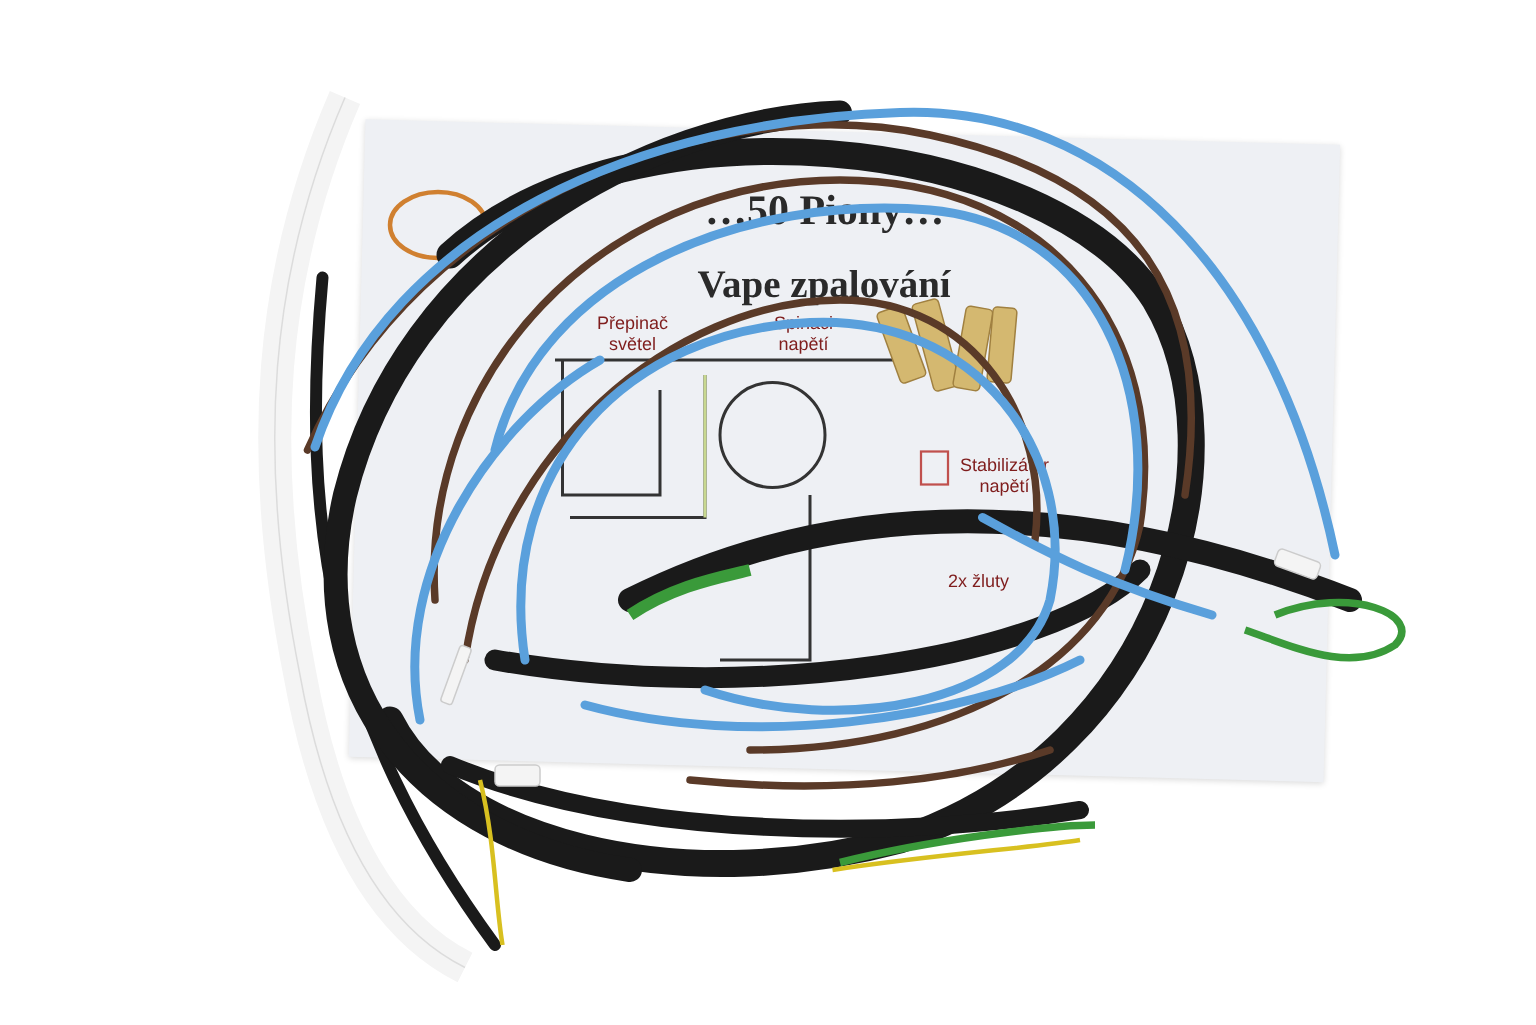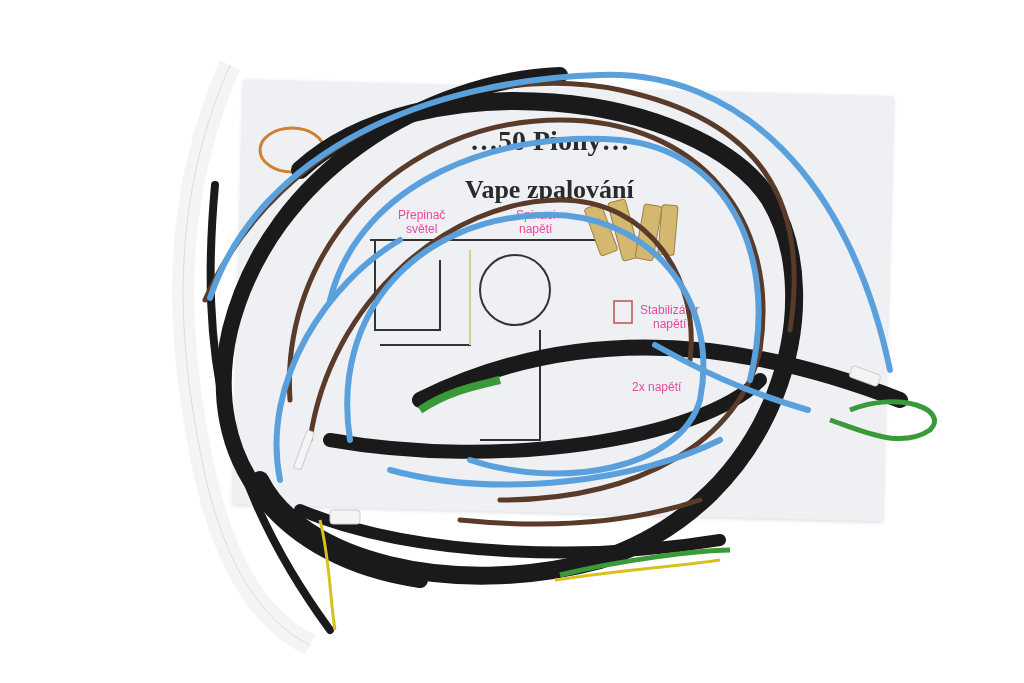--- a/index.html
+++ b/index.html
@@ -1,37 +1,37 @@
 <!DOCTYPE html>
 <html><head>
 <meta charset="utf-8">
 <style>
   html,body{margin:0;padding:0;}
   body{width:1024px;height:683px;background:#ffffff;overflow:hidden;position:relative;font-family:"Liberation Sans",sans-serif;}
   .photo{position:absolute;left:0;top:0;width:1024px;height:683px;}
   .sheet{position:absolute;left:238px;top:88px;width:650px;height:425px;background:#eef0f4;transform:rotate(1.5deg);box-shadow:0 1px 4px rgba(0,0,0,0.15);}
   .title1{position:absolute;left:470px;top:125px;font-family:"Liberation Serif",serif;font-size:28px;font-weight:bold;color:#2a2a2a;}
   .title2{position:absolute;left:465px;top:158px;font-family:"Liberation Serif",serif;font-size:26px;font-weight:bold;color:#2a2a2a;margin-top:17px;}
-  .lbl{position:absolute;font-size:12px;color:#ec4899;line-height:14px;text-align:center;}
+  .lbl{position:absolute;font-size:12px;color:#7f1d1d;line-height:14px;text-align:center;}
   svg.wires{position:absolute;left:0;top:0;}
 </style>
 </head>
 <body>
 
 <div class="photo">
   <div class="sheet"></div>
   <div class="title1">…50 Piony…</div>
   <div class="title2">Vape zpalování</div>
   <div class="lbl" style="left:398px;top:208px;white-space:pre;">Přepinač
 světel</div>
   <div class="lbl" style="left:516px;top:208px;white-space:pre;">Spinaci
 napětí</div>
   <div class="lbl" style="left:640px;top:303px;white-space:pre;">Stabilizátor
 napětí</div>
-  <div class="lbl" style="left:632px;top:380px;">2x napětí</div>
+  <div class="lbl" style="left:632px;top:380px;">2x žluty</div>
 
   <svg class="wires" width="1024" height="683">
 
     <g stroke="#333" stroke-width="2" fill="none">
       <path d="M370 240 H600 M375 240 V330 H440 V260 M380 345 H470 V250"></path>
       <circle cx="515" cy="290" r="35"></circle>
       <path d="M540 330 V440 H480"></path>
     </g>
     <path d="M470 250 V345" stroke="#c8d890" stroke-width="2" fill="none"></path>
     <rect x="614" y="301" width="18" height="22" fill="none" stroke="#c0504d" stroke-width="1.5"></rect>

